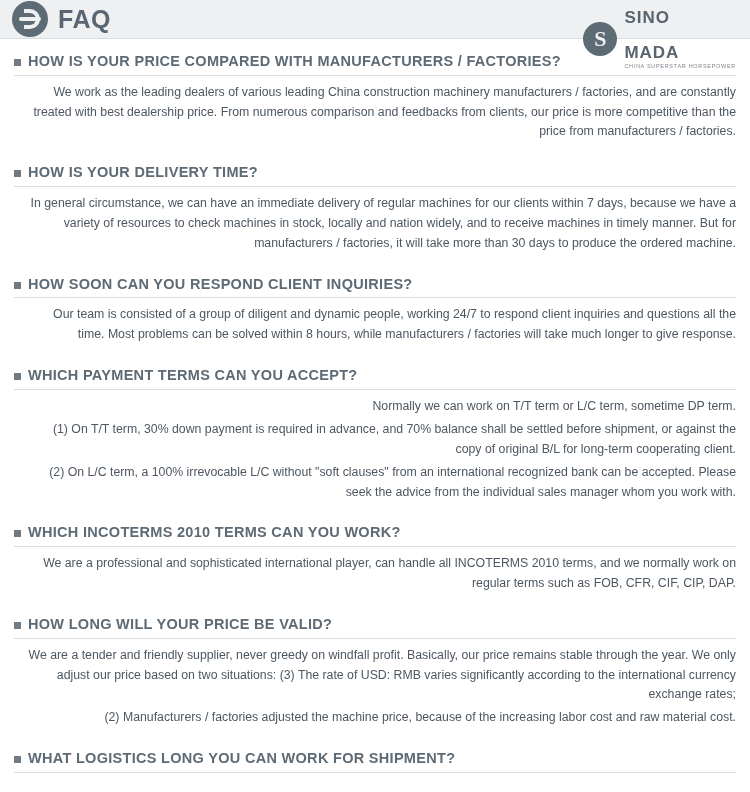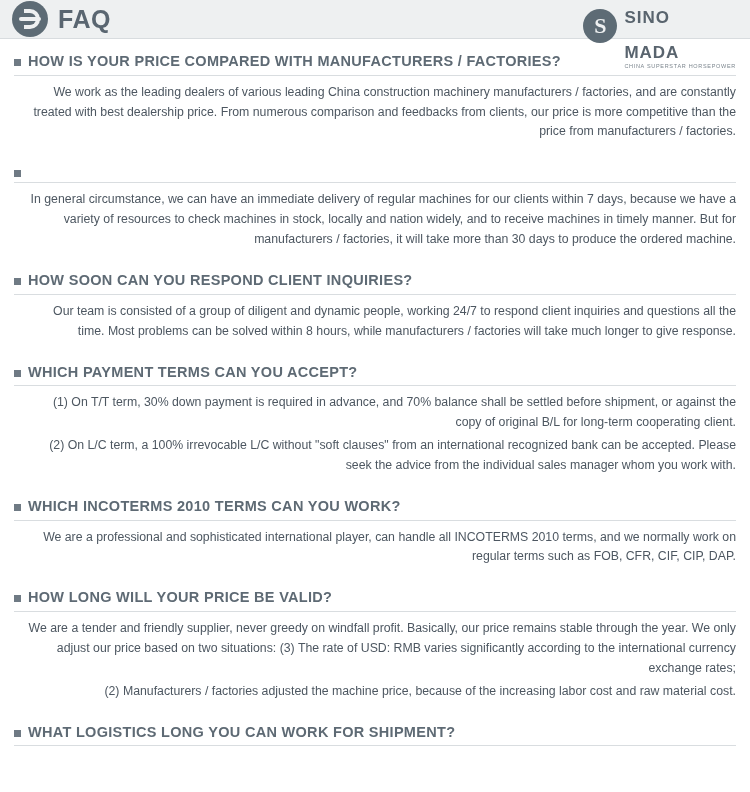--- a/index.html
+++ b/index.html
@@ -66,20 +66,21 @@
     font-weight: bold;
     color: #5a6671;
     letter-spacing: 0.5px;
   }
 
   .brand {
     position: absolute;
     right: 14px;
     top: 9px;
     display: flex;
+    align-items: center;
     gap: 7px;
   }
   .brand-logo {
     width: 34px;
     height: 34px;
     border-radius: 50%;
     background: #5d6b75;
     position: relative;
     flex: none;
   }
@@ -186,20 +187,21 @@
       <span class="question">HOW IS YOUR PRICE COMPARED WITH MANUFACTURERS / FACTORIES?</span>
     </div>
     <div class="answer">
       <p>We work as the leading dealers of various leading China construction machinery manufacturers / factories, and are constantly treated with best dealership price. From numerous comparison and feedbacks from clients, our price is more competitive than the price from manufacturers / factories.</p>
     </div>
   </div>
 
   <div class="faq-item spaced">
     <div class="q-row">
       <span class="bullet"></span>
+      <span class="question">HOW IS YOUR DELIVERY TIME?</span>
     </div>
     <div class="answer">
       <p>In general circumstance, we can have an immediate delivery of regular machines for our clients within 7 days, because we have a variety of resources to check machines in stock, locally and nation widely, and to receive machines in timely manner. But for manufacturers / factories, it will take more than 30 days to produce the ordered machine.</p>
     </div>
   </div>
 
   <div class="faq-item spaced">
     <div class="q-row">
       <span class="bullet"></span>
       <span class="question">HOW SOON CAN YOU RESPOND CLIENT INQUIRIES?</span>
@@ -208,20 +210,21 @@
       <p>Our team is consisted of a group of diligent and dynamic people, working 24/7 to respond client inquiries and questions all the time. Most problems can be solved within 8 hours, while manufacturers / factories will take much longer to give response.</p>
     </div>
   </div>
 
   <div class="faq-item spaced">
     <div class="q-row">
       <span class="bullet"></span>
       <span class="question">WHICH PAYMENT TERMS CAN YOU ACCEPT?</span>
     </div>
     <div class="answer">
+      <p>Normally we can work on T/T term or L/C term, sometime DP term.</p>
       <p>(1) On T/T term, 30% down payment is required in advance, and 70% balance shall be settled before shipment, or against the copy of original B/L for long-term cooperating client.</p>
       <p>(2) On L/C term, a 100% irrevocable L/C without "soft clauses" from an international recognized bank can be accepted. Please seek the advice from the individual sales manager whom you work with.</p>
     </div>
   </div>
 
   <div class="faq-item spaced">
     <div class="q-row">
       <span class="bullet"></span>
       <span class="question">WHICH INCOTERMS 2010 TERMS CAN YOU WORK?</span>
     </div>

